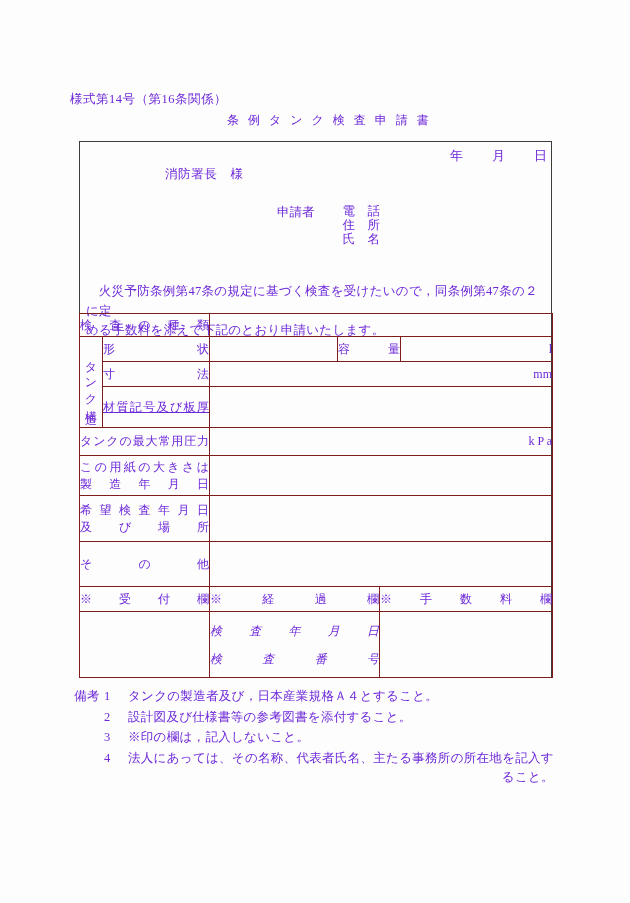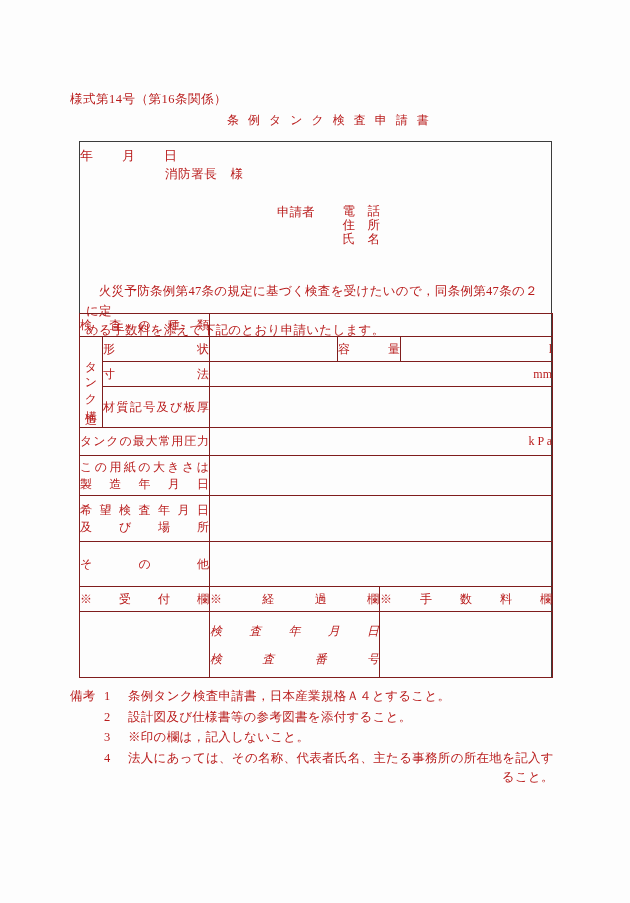--- a/index.html
+++ b/index.html
@@ -1,39 +1,39 @@
 <!DOCTYPE html>
 <html lang="ja"><head>
 <meta charset="utf-8">
 <style>
   html,body { margin:0; padding:0; background:#ffffff; }
   .page {
     position:relative;
     width:630px; height:903px;
     background:#fdfdfd;
-    color:#b91c1c;
+    color:#6d28d9;
     font-family:"Liberation Serif","DejaVu Serif",serif;
     overflow:hidden;
   }
   .form-number {
     position:absolute; left:70px; top:91px;
     font-size:12.5px; letter-spacing:0.5px;
   }
   .doc-title {
     position:absolute; left:227px; top:112px;
     font-size:12px; letter-spacing:9px; white-space:nowrap;
   }
   .main-box {
     position:absolute; left:79px; top:141px;
     width:471px; height:535px;
     border:1px solid #3c3c3c;
   }
   .date-line {
     margin-top:5px; padding-right:3px;
-    font-size:13px; letter-spacing:1px;
+    text-align:right; font-size:13px; letter-spacing:1px;
   }
   .addressee-org { margin-top:12px; margin-left:16px; font-size:12.5px; letter-spacing:0.6px; }
   .addressee-recipient { margin-top:1px; margin-left:85px; font-size:12.5px; letter-spacing:0.6px; }
   .applicant { margin-top:21px; margin-left:197px; display:flex; gap:28px; font-size:12.5px; }
   .applicant-fields div { line-height:14px; }
   .app-body {
     margin-top:36px; padding:0 6px;
     font-size:12.5px; line-height:19.5px; letter-spacing:0.3px;
   }
   table.form-table {
@@ -48,32 +48,32 @@
   }
   .lbl { text-align:justify; text-align-last:justify; padding:0 5px; }
   .lbl-line { text-align:justify; text-align-last:justify; }
   .pad-lbl { padding:0 5px; }
   .val-unit { text-align:right; padding-right:8px; }
   .vert-cell { text-align:center; }
   .vert {
     writing-mode:vertical-rl; text-orientation:upright;
     display:inline-block; letter-spacing:2.5px; line-height:1;
   }
-  .r1 { height:23px; } .r2 { height:25px; } .r3 { height:25px; } .r4 { height:41px; }
+  .r1 { height:23px; } .r2 { height:25px; } .r3 { height:25px; } .r4 { height:41px;text-decoration:underline; }
   .r5 { height:28px; } .r6 { height:40px; } .r7 { height:46px; } .r8 { height:45px; }
   .r9 { height:25px; } .r10 { height:66px; }
   .progress-lbl { padding:0 24px; }
   .fee-lbl { padding:0 28px; }
   .office-cell { vertical-align:top; padding:4px 24px 0 24px;font-style:italic; }
   .office-cell div { line-height:28px; text-align:justify; text-align-last:justify; }
   .notes {
     position:absolute; left:70px; top:686px;
     display:flex; font-size:12.5px; line-height:20.5px; letter-spacing:0.3px;
   }
-  .notes-label { width:34px; }
+  .notes-label { width:34px;text-align:center; }
   .note-row { display:flex; }
   .note-num { width:24px; }
   .note-cont { margin-left:16px; line-height:18px;text-align:right; }
 </style>
 </head>
 <body>
 
 <div class="page">
 
   <div class="form-number">様式第14号（第16条関係）</div>
@@ -166,21 +166,21 @@
       </tr>
     </tbody>
       </table>
   </div>
 
   <div class="notes">
     <div class="notes-label">備考</div>
     <div class="notes-items">
       <div class="note-row">
         <span class="note-num">1</span>
-        <span>条例タンク検査申請書，日本産業規格Ａ４とすること。</span>
+        <span>タンクの製造者及び，日本産業規格Ａ４とすること。</span>
       </div>
       <div class="note-row">
         <span class="note-num">2</span>
         <span>設計図及び仕様書等の参考図書を添付すること。</span>
       </div>
       <div class="note-row">
         <span class="note-num">3</span>
         <span>※印の欄は，記入しないこと。</span>
       </div>
       <div class="note-row">

